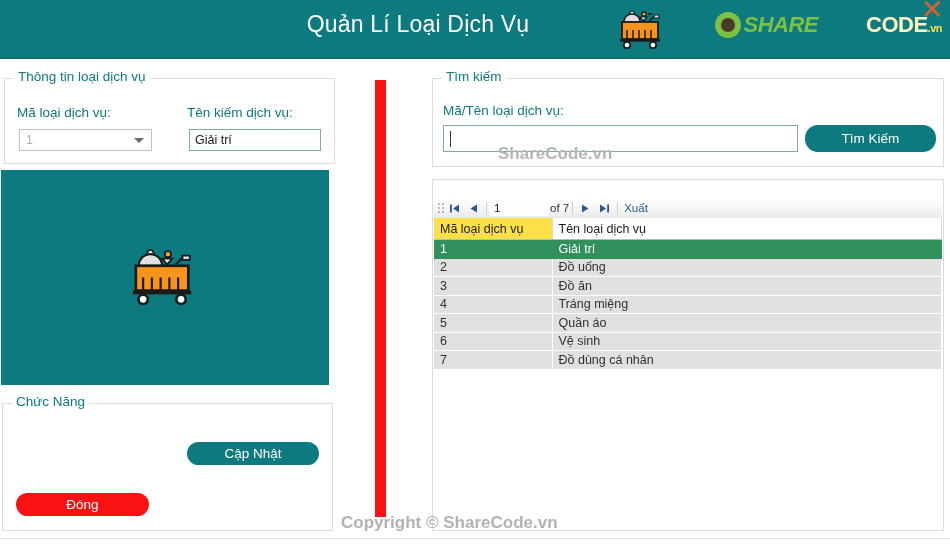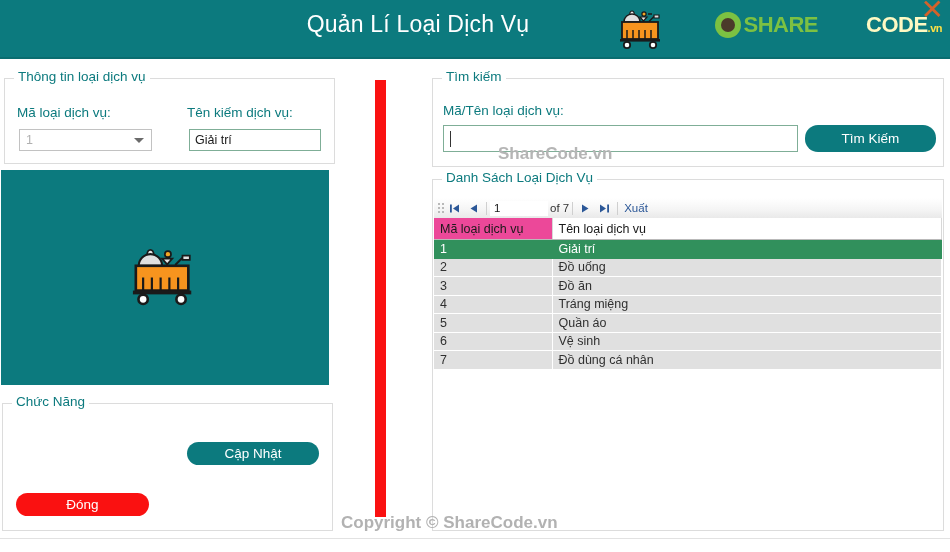--- a/index.html
+++ b/index.html
@@ -60,21 +60,21 @@
     width: 14px; height: 14px;
     border-radius: 50%;
     background: #4b3a2a;
   }
   .logo-text {
     font-size: 22px;
     font-weight: bold;
     letter-spacing: -.5px;
     line-height: 1;
   }
-  .logo-share { color: #7cc142; }
+  .logo-share { color: #7cc142; font-style: italic; }
   .logo-code  { color: #fef9c3; margin-left: 48px; }
   .logo-vn    { color: #fde047; font-size: 11px; }
   .close-x {
     position: absolute;
     right: 6px; top: -4px;
     color: #d4622a;
     font-size: 28px;
     font-weight: 300;
     line-height: 1;
     cursor: pointer;
@@ -275,21 +275,21 @@
     padding: 0 0 0 6px;
     text-align: left;
     font-weight: normal;
     font-size: 12.5px;
     color: #1a1a1a;
     border-right: 1px solid #d8d8d8;
     border-bottom: 1px solid #b9b9b9;
     background: #ffffff;
     white-space: nowrap;
   }
-  table.dg th.sel { background: #ec4899; }
+  table.dg th.sel { background: #fde047; }
   table.dg td {
     height: 17.5px;
     padding: 0 0 0 6px;
     color: #303030;
     background: #e0e0e0;
     border-bottom: 1px solid #ffffff;
     border-right: 1px solid #ffffff;
     white-space: nowrap;
     overflow: hidden;
   }
@@ -433,21 +433,20 @@
 
   <div class="search-input" style="left:10px; top:46px; width:355px;">
     <span class="caret-bar"></span>
     <span></span>
   </div>
 
   <button class="btn-search" style="left:372px; top:46px; width:131px; height:27px;">Tìm Kiếm</button>
 </div>
 
 <div class="groupbox" id="gb-list">
-  <span class="gb-legend">Danh Sách Loại Dịch Vụ</span>
 
   <div class="grid-toolbar">
     <div class="tb-grip"></div>
 
     <div class="tb-btn">
       <svg width="11" height="11" viewBox="0 0 11 11">
         <rect x="1" y="1.5" width="1.8" height="8" fill="#2b5797"></rect>
         <path d="M10 1.5 L10 9.5 L4 5.5 Z" fill="#2b5797"></path>
       </svg>
     </div>

